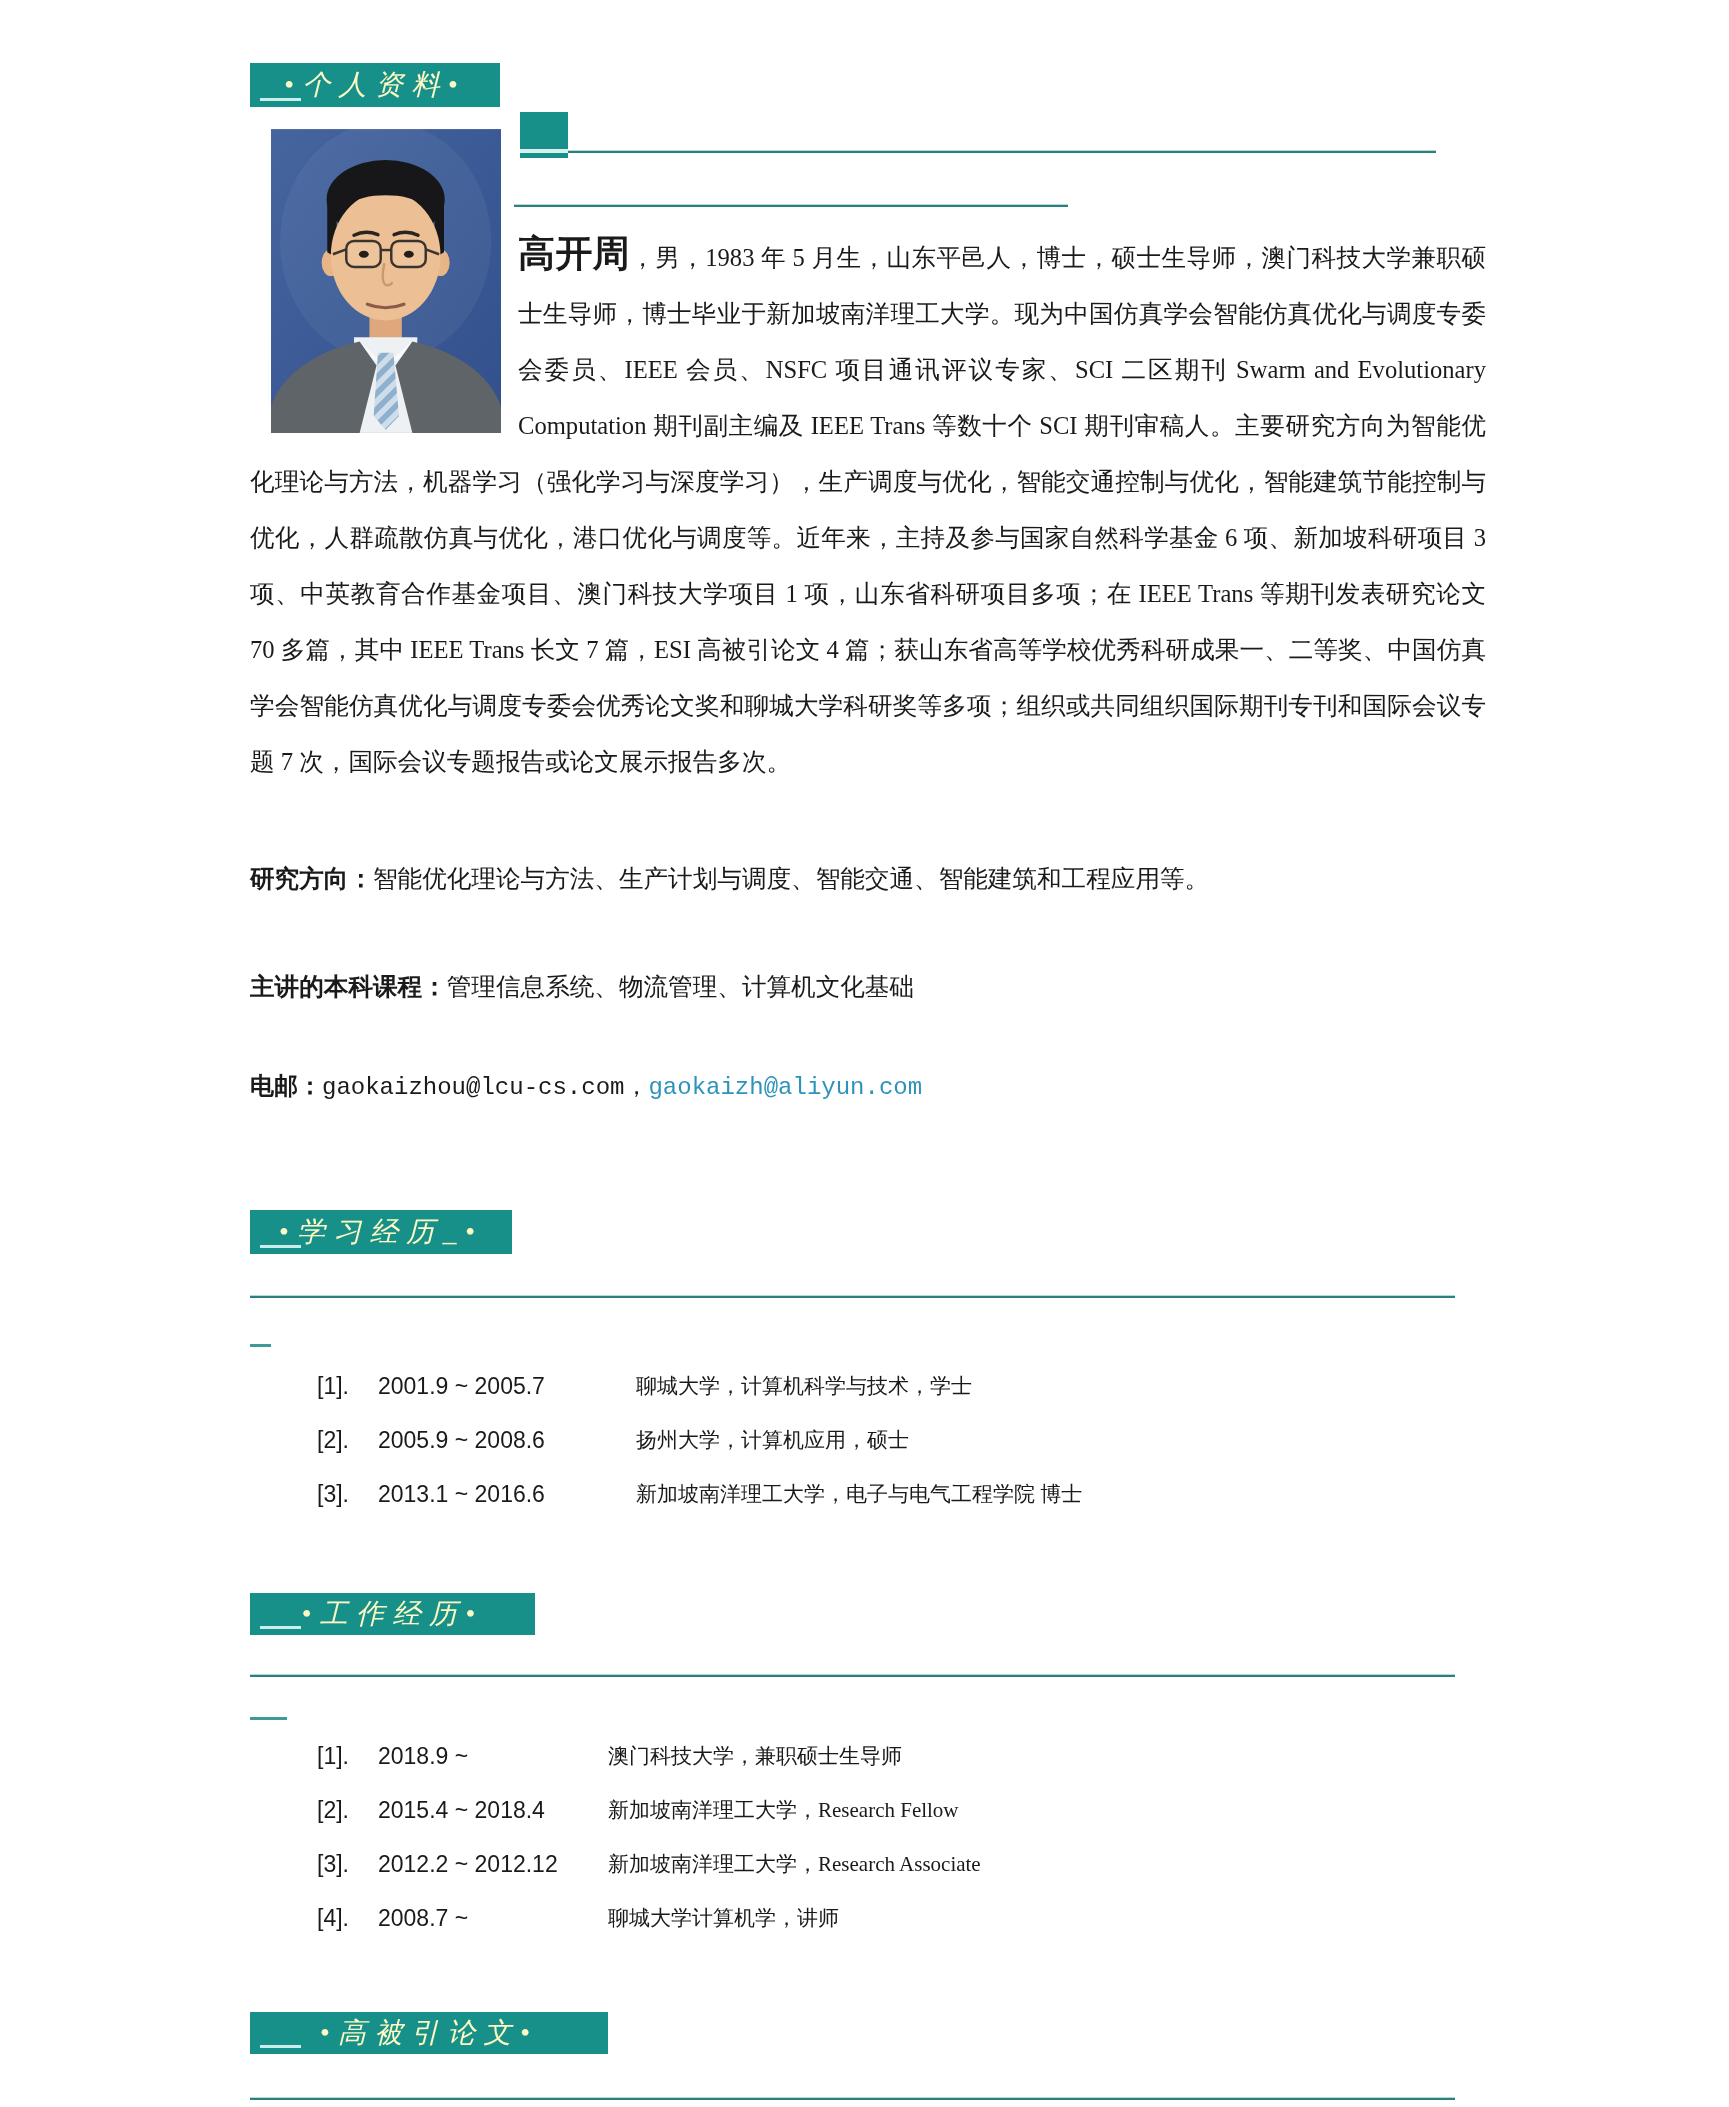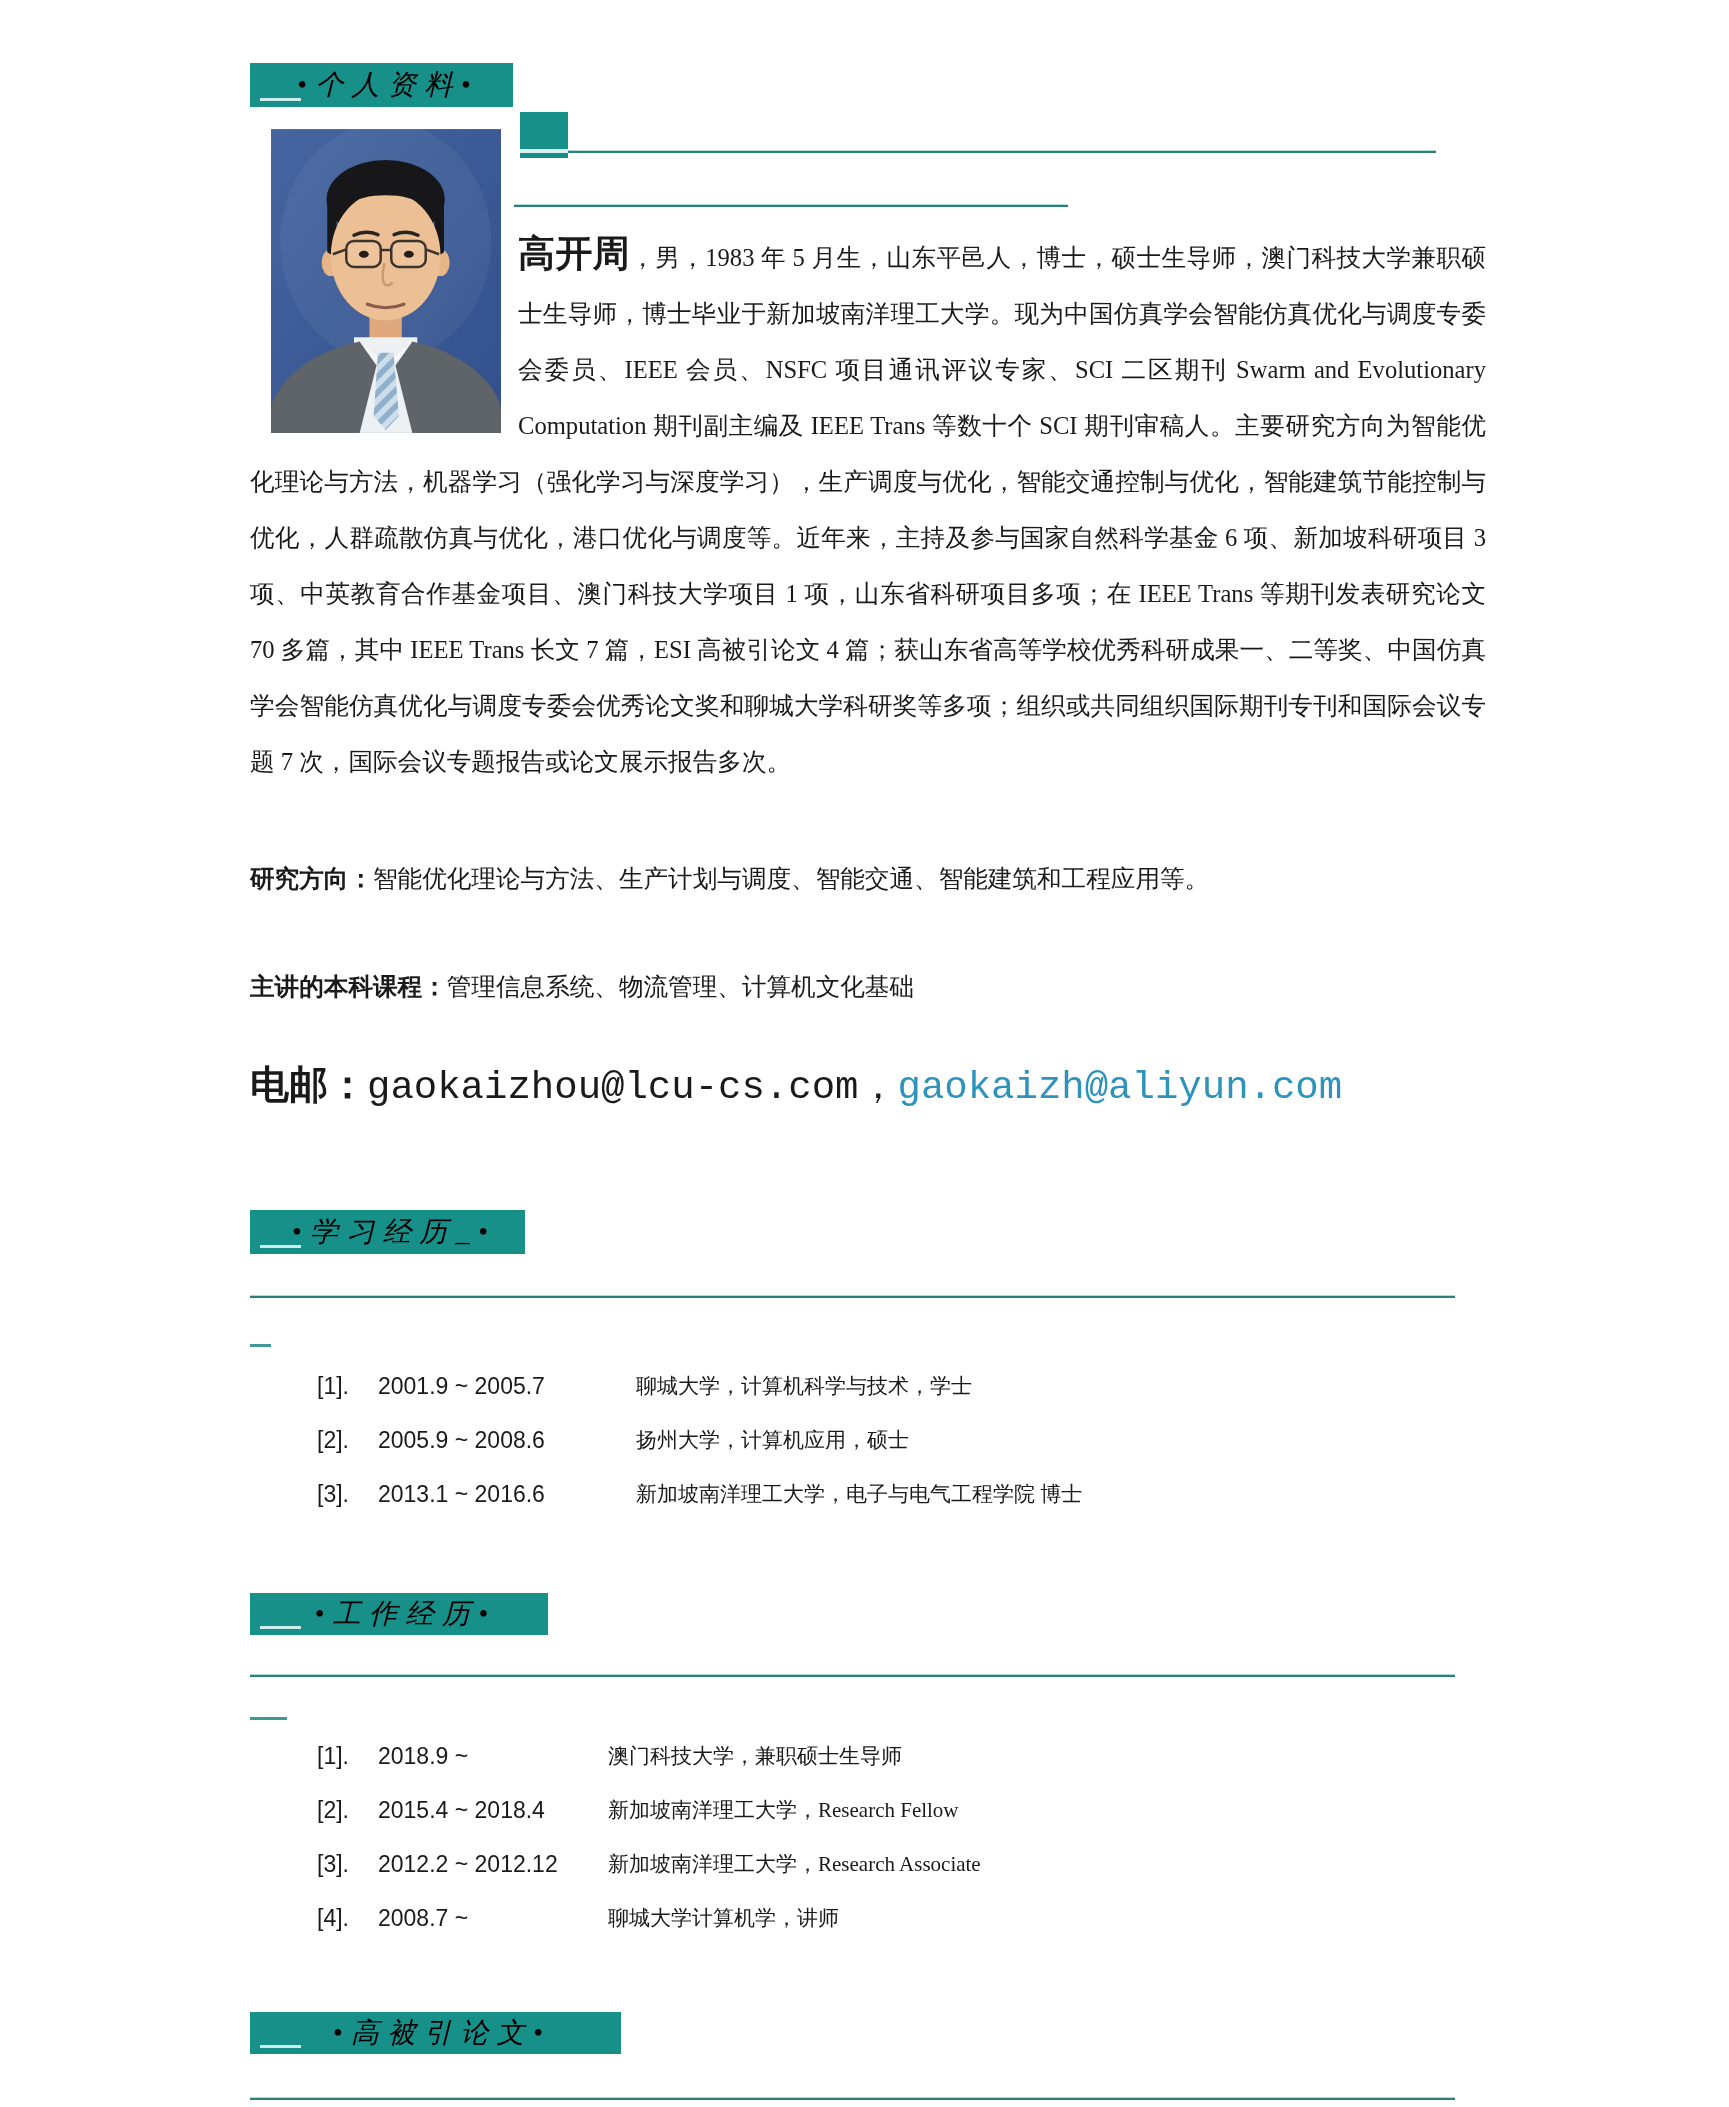--- a/index.html
+++ b/index.html
@@ -8,27 +8,26 @@
     width:1730px;height:2108px;
     background:#ffffff;
     overflow:hidden;
     font-family:"Liberation Serif","DejaVu Serif",serif;
     color:var(--text,#1a1a1a);
   }
   
   .badge{
     position:absolute;
     background:var(--accent,#17908a);
-    color:#000000;
+    color:#fef9c3;
     display:flex;align-items:center;justify-content:center;
     font-style:italic;
     font-size:28px;
     letter-spacing:8.4px;
     font-family:"Liberation Serif","DejaVu Serif",serif;
-    padding-left:13px;
   }
   .badge .under{
     position:absolute;left:9.8px;bottom:6.3px;
     width:41px;height:2.8px;
     background:rgba(235,255,253,.85);
   }
   
   .rule{
     position:absolute;height:2.8px;
     background:linear-gradient(to bottom,var(--line-light,#aeddd9) 0 45%,var(--line-dark,#2d7f7c) 45% 100%);
@@ -58,21 +57,21 @@
   }
   
   .labeled{
     position:absolute;left:250px;width:1236px;
     font-size:24.6px;line-height:39px;
   }
   .labeled .lbl{font-weight:700;}
   .email-line{
     position:absolute;left:250px;width:1265px;top:1065px;
     font-family:"Liberation Mono","DejaVu Sans Mono",monospace;
-    font-size:39px;line-height:46px;white-space:nowrap;
+    font-size:24px;line-height:46px;white-space:nowrap;
   }
   .email-line .lbl{font-weight:700;}
   .email-line a{color:var(--email-link,#2e93ba);text-decoration:none;}
   
   .xp-list{position:absolute;left:250px;width:1236px;}
   .xp-row{position:relative;height:54px;line-height:54px;}
   .xp-row .num,.xp-row .date{
     position:absolute;
     font-family:"Liberation Sans","DejaVu Sans",sans-serif;
     font-size:23px;

